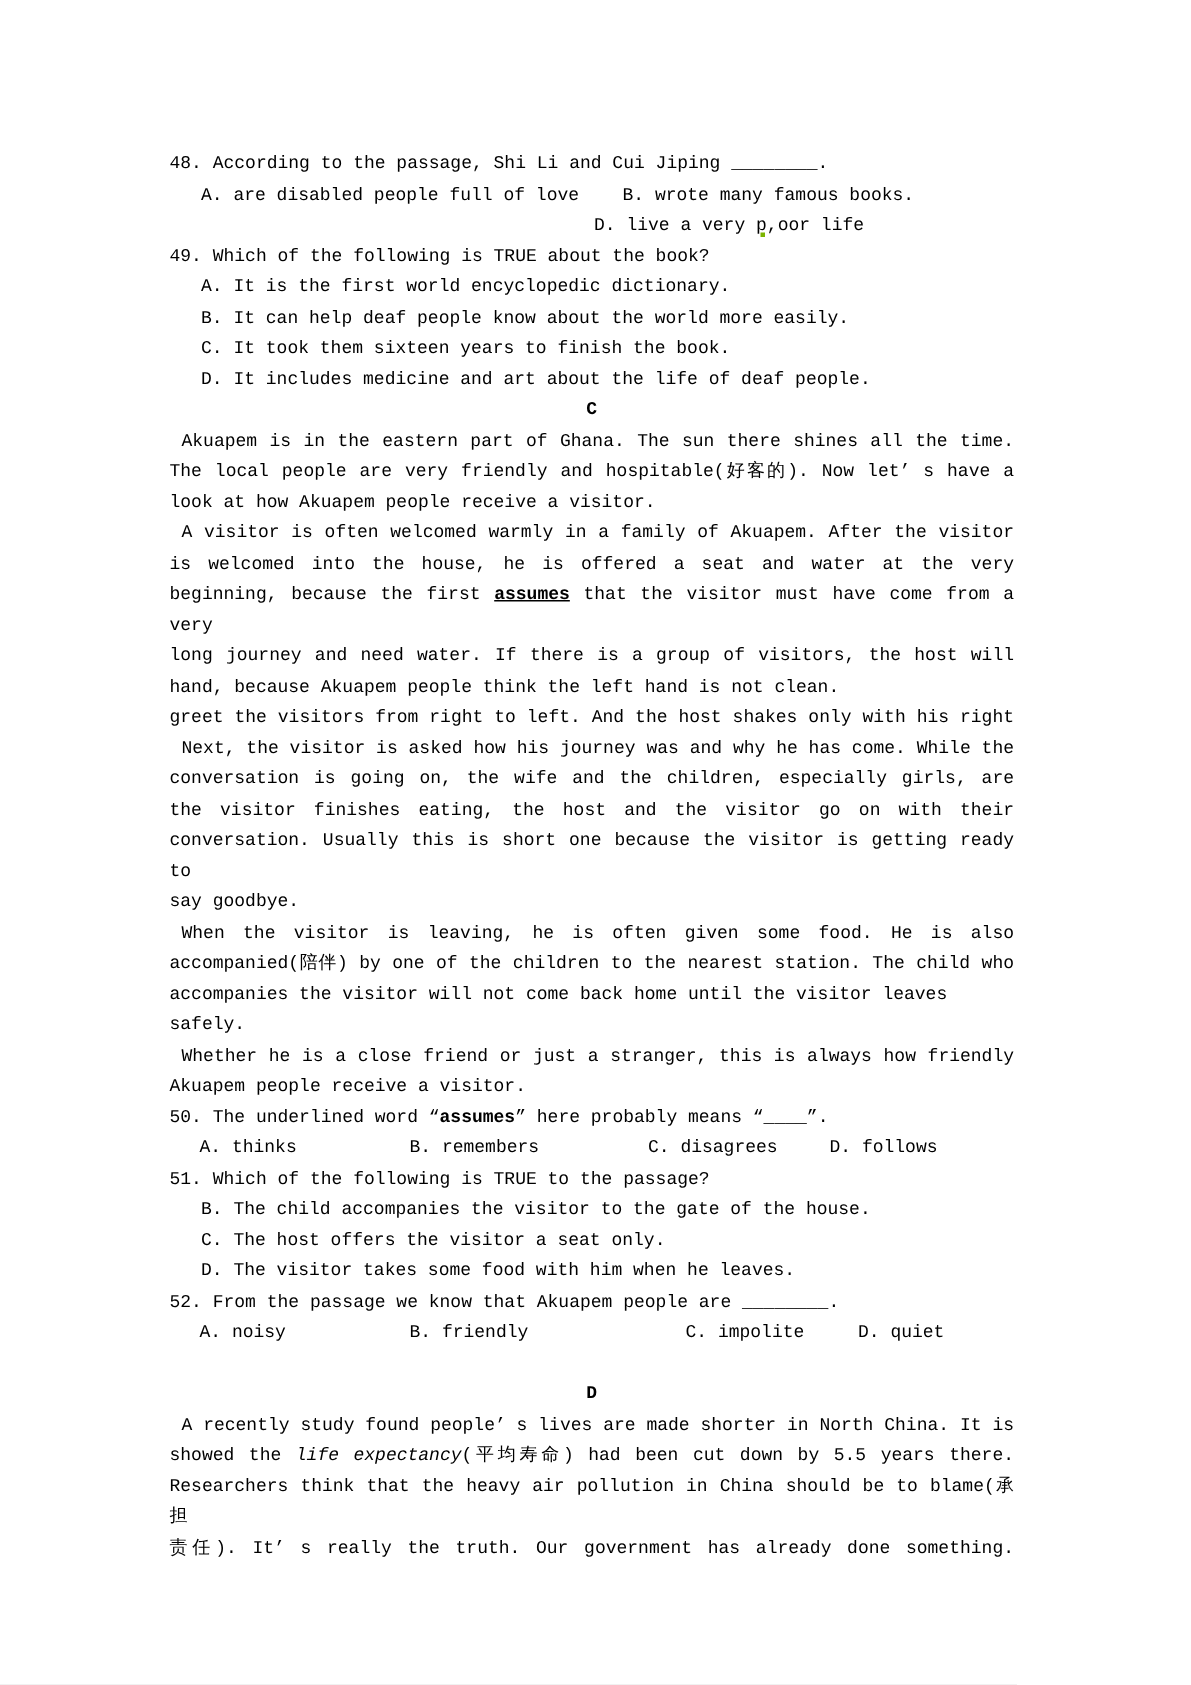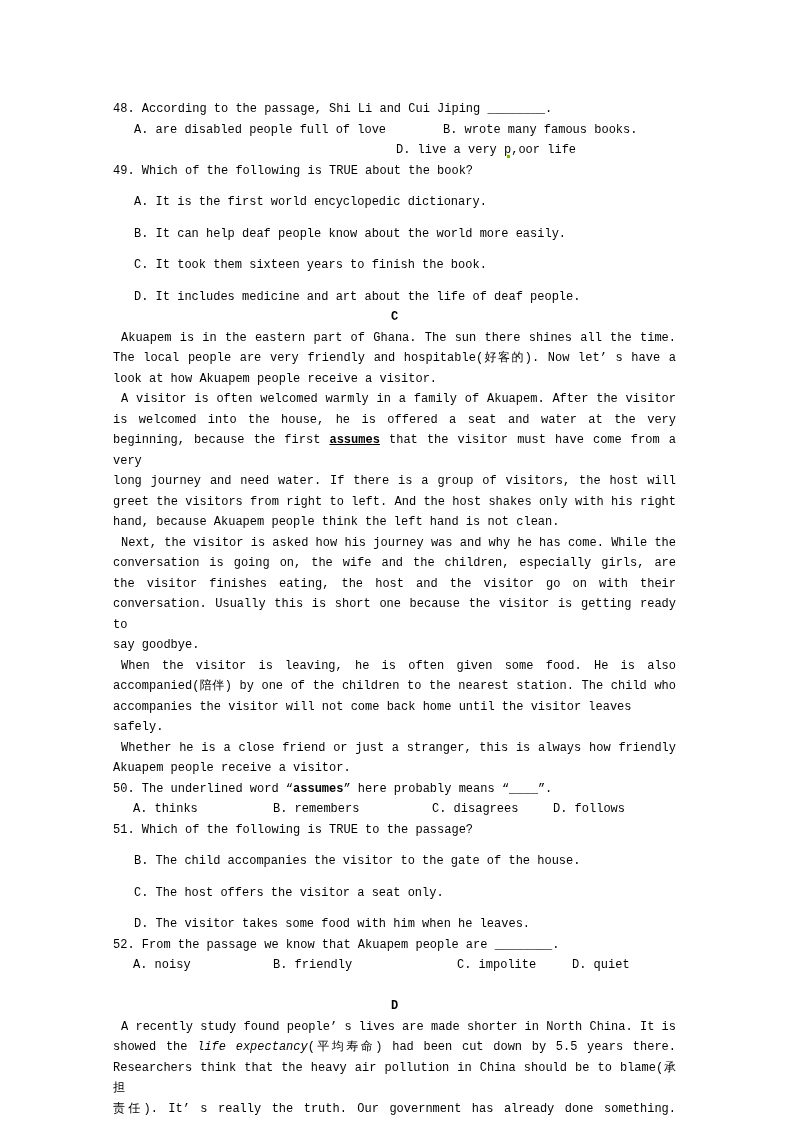--- a/index.html
+++ b/index.html
@@ -8,21 +8,21 @@
     margin:0 auto; overflow:hidden;
     font-family:"Liberation Mono","DejaVu Sans Mono",monospace;
   }
   .content {
     position:absolute; left:113px; top:99px; width:563px;
     font-size:12px; line-height:20.5px; color:#000000;
   }
   .line { min-height:20.5px; }
   .j { text-align:justify; text-align-last:justify; }
   .ind { text-indent:8px; }
-  .opt-line { padding-left:21px;margin-top:11px; }
+  .opt-line { padding-left:21px; }
   .center { text-align:center; text-align-last:center; font-weight:bold; }
   .row { position:relative; height:20.5px;text-decoration:underline; }
   .row > span { position:absolute; top:0; white-space:nowrap; }
   .kw { font-weight:bold; text-decoration:underline; }
   .kwb { font-weight:bold; }
   .emph { font-style:italic; font-weight:normal; }
   .spacer { height:20.5px; }
   .stray-dot {
     position:absolute; width:3px; height:3px; background:#7cb400;
     left:394px; top:15px;
@@ -30,21 +30,21 @@
 </style>
 </head>
 <body>
 
 <div class="page">
   <div class="content">
 
     <div class="line">48. According to the passage, Shi Li and Cui Jiping ________.</div>
     <div class="row">
       <span style="left:21px">A. are disabled people full of love</span>
-      <span style="left:330px">B. wrote many famous books.</span>
+      <span style="left:302px">B. wrote many famous books.</span>
     </div>
     <div class="row">
       <span style="left:283px">D. live a very p,oor life</span>
       <i class="stray-dot"></i>
     </div>
 
     <div class="line">49. Which of the following is TRUE about the book?</div>
     <div class="line opt-line">A. It is the first world encyclopedic dictionary.</div>
     <div class="line opt-line">B. It can help deaf people know about the world more easily.</div>
     <div class="line opt-line">C. It took them sixteen years to finish the book.</div>
@@ -53,22 +53,22 @@
     <div class="line center">C</div>
 
     <div class="line j ind">Akuapem is in the eastern part of Ghana. The sun there shines all the time.</div>
     <div class="line j">The local people are very friendly and hospitable(好客的). Now let’ s have a</div>
     <div class="line">look at how Akuapem people receive a visitor.</div>
 
     <div class="line j ind">A visitor is often welcomed warmly in a family of Akuapem. After the visitor</div>
     <div class="line j">is welcomed into the house, he is offered a seat and water at the very</div>
     <div class="line j"><span>beginning, because the first </span><span class="kw">assumes</span><span> that the visitor must have come from a very</span></div>
     <div class="line j">long journey and need water. If there is a group of visitors, the host will</div>
+    <div class="line">hand, because Akuapem people think the left hand is not clean.</div>
     <div class="line j">greet the visitors from right to left. And the host shakes only with his right</div>
-    <div class="line">hand, because Akuapem people think the left hand is not clean.</div>
 
     <div class="line j ind">Next, the visitor is asked how his journey was and why he has come. While the</div>
     <div class="line j">conversation is going on, the wife and the children, especially girls, are</div>
     <div class="line j">the visitor finishes eating, the host and the visitor go on with their</div>
     <div class="line j">conversation. Usually this is short one because the visitor is getting ready to</div>
     <div class="line">say goodbye.</div>
 
     <div class="line j ind">When the visitor is leaving, he is often given some food. He is also</div>
     <div class="line j">accompanied(陪伴) by one of the children to the nearest station. The child who</div>
     <div class="line">accompanies the visitor will not come back home until the visitor leaves safely.</div>

